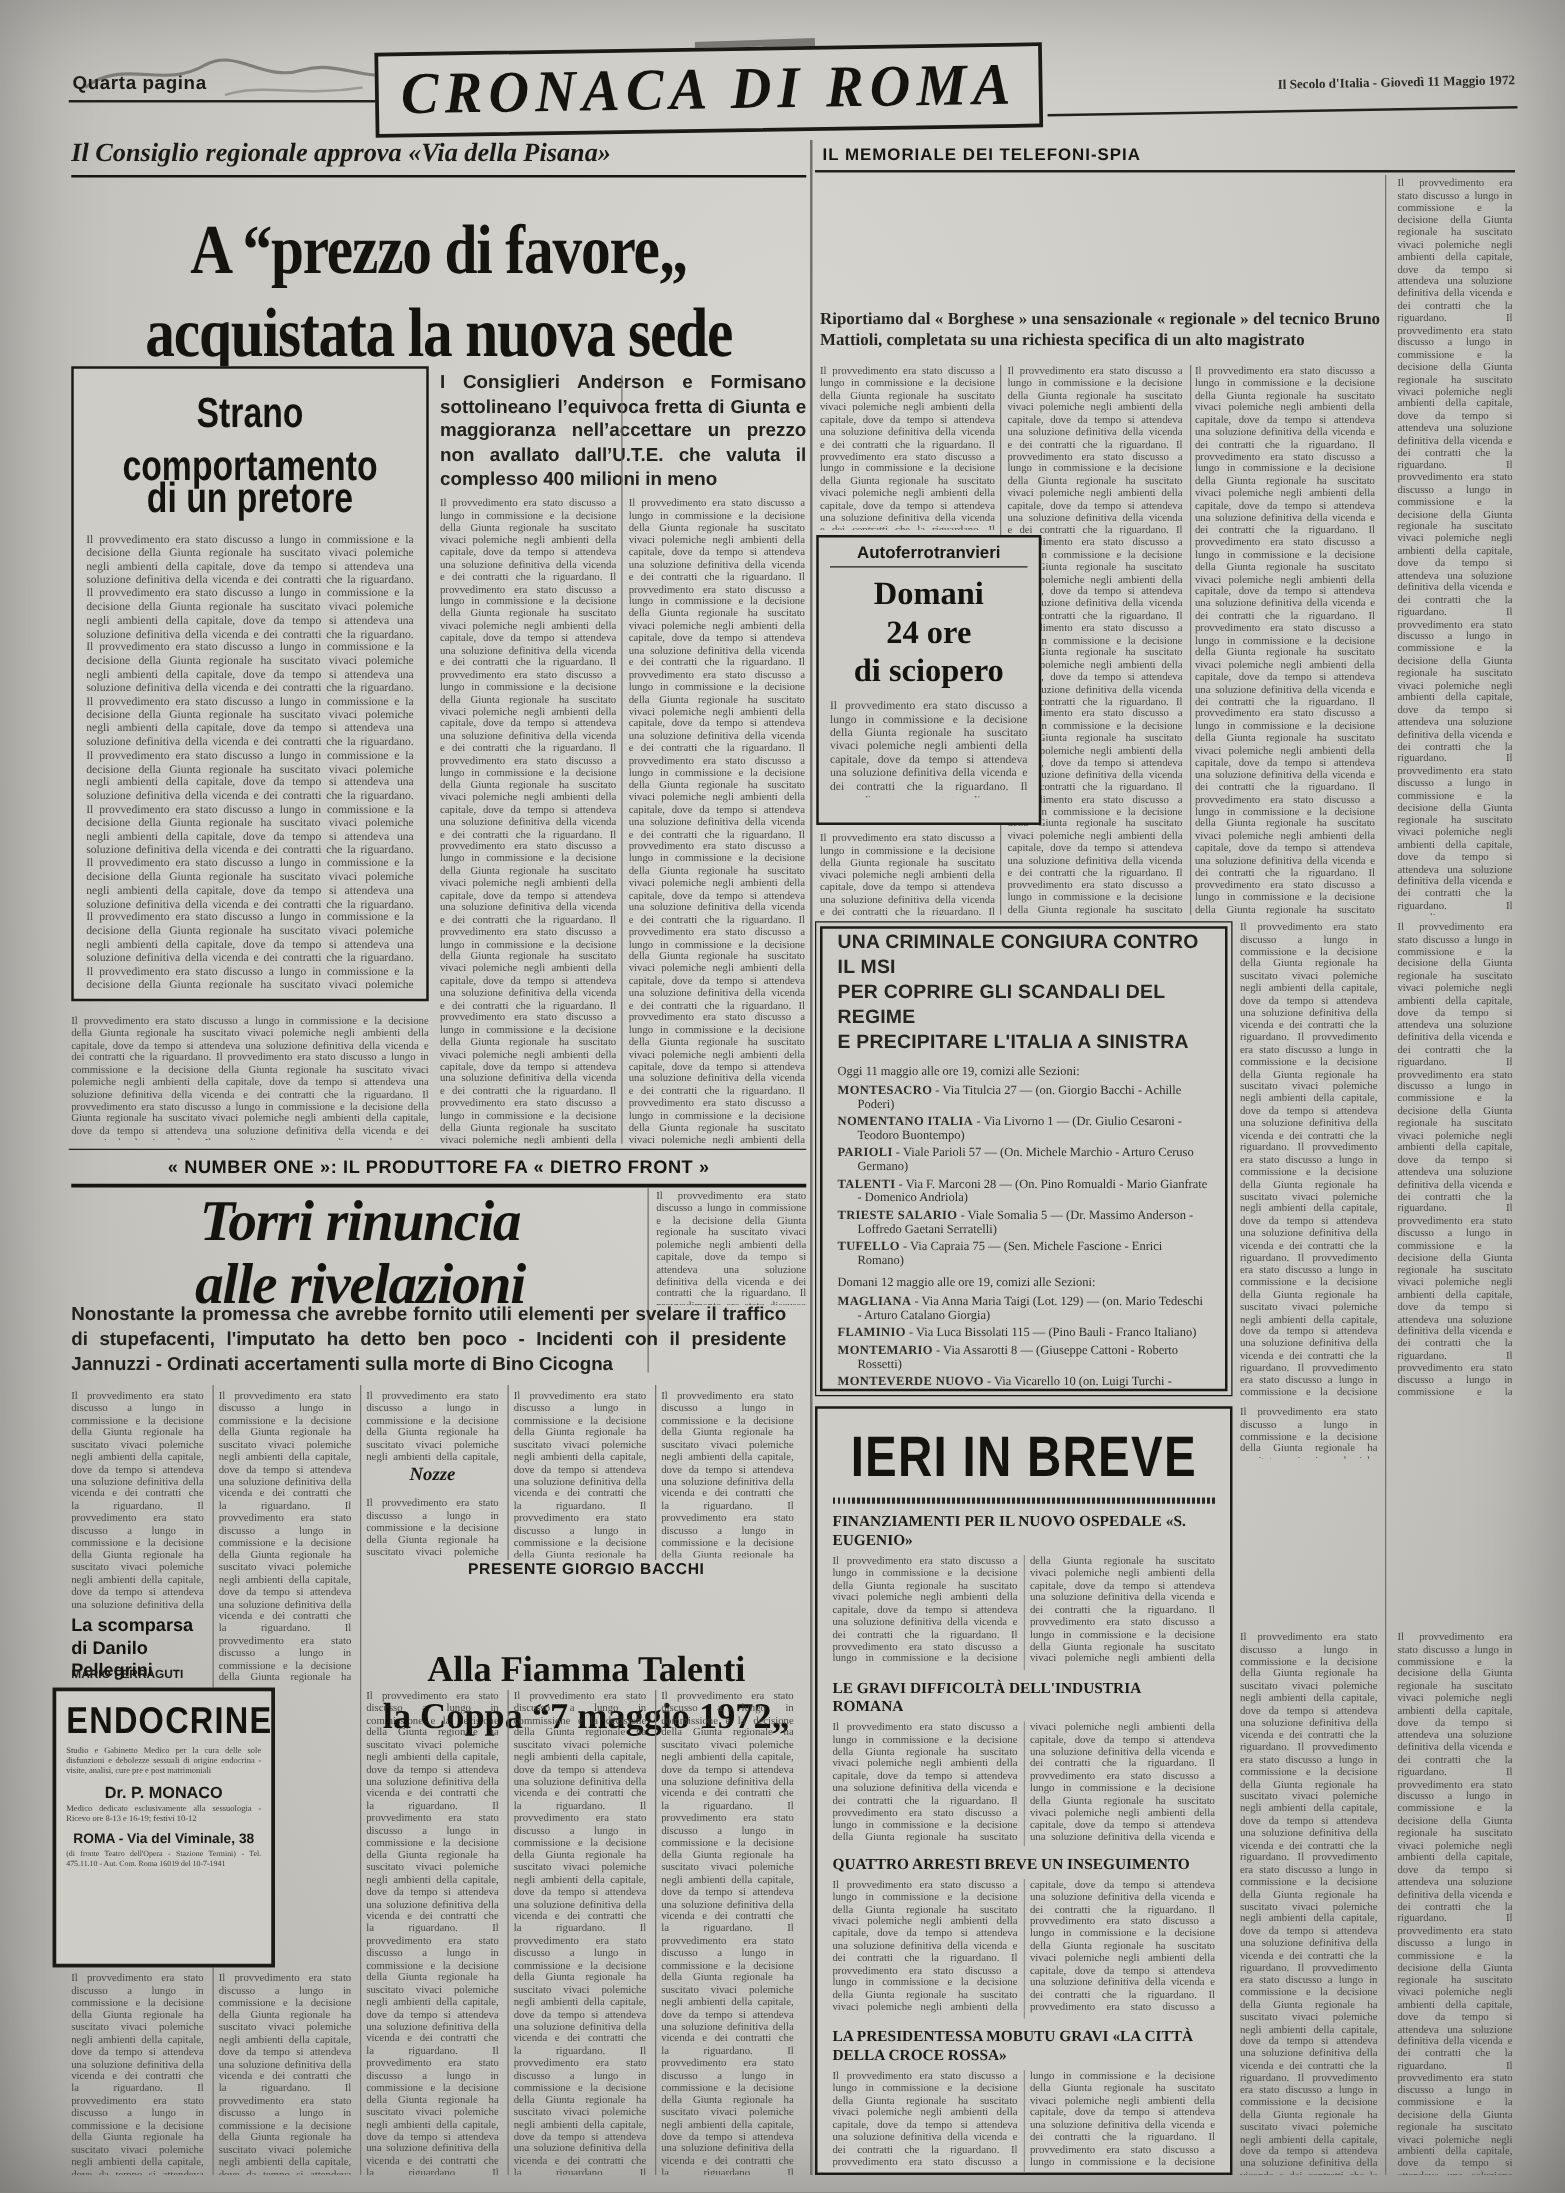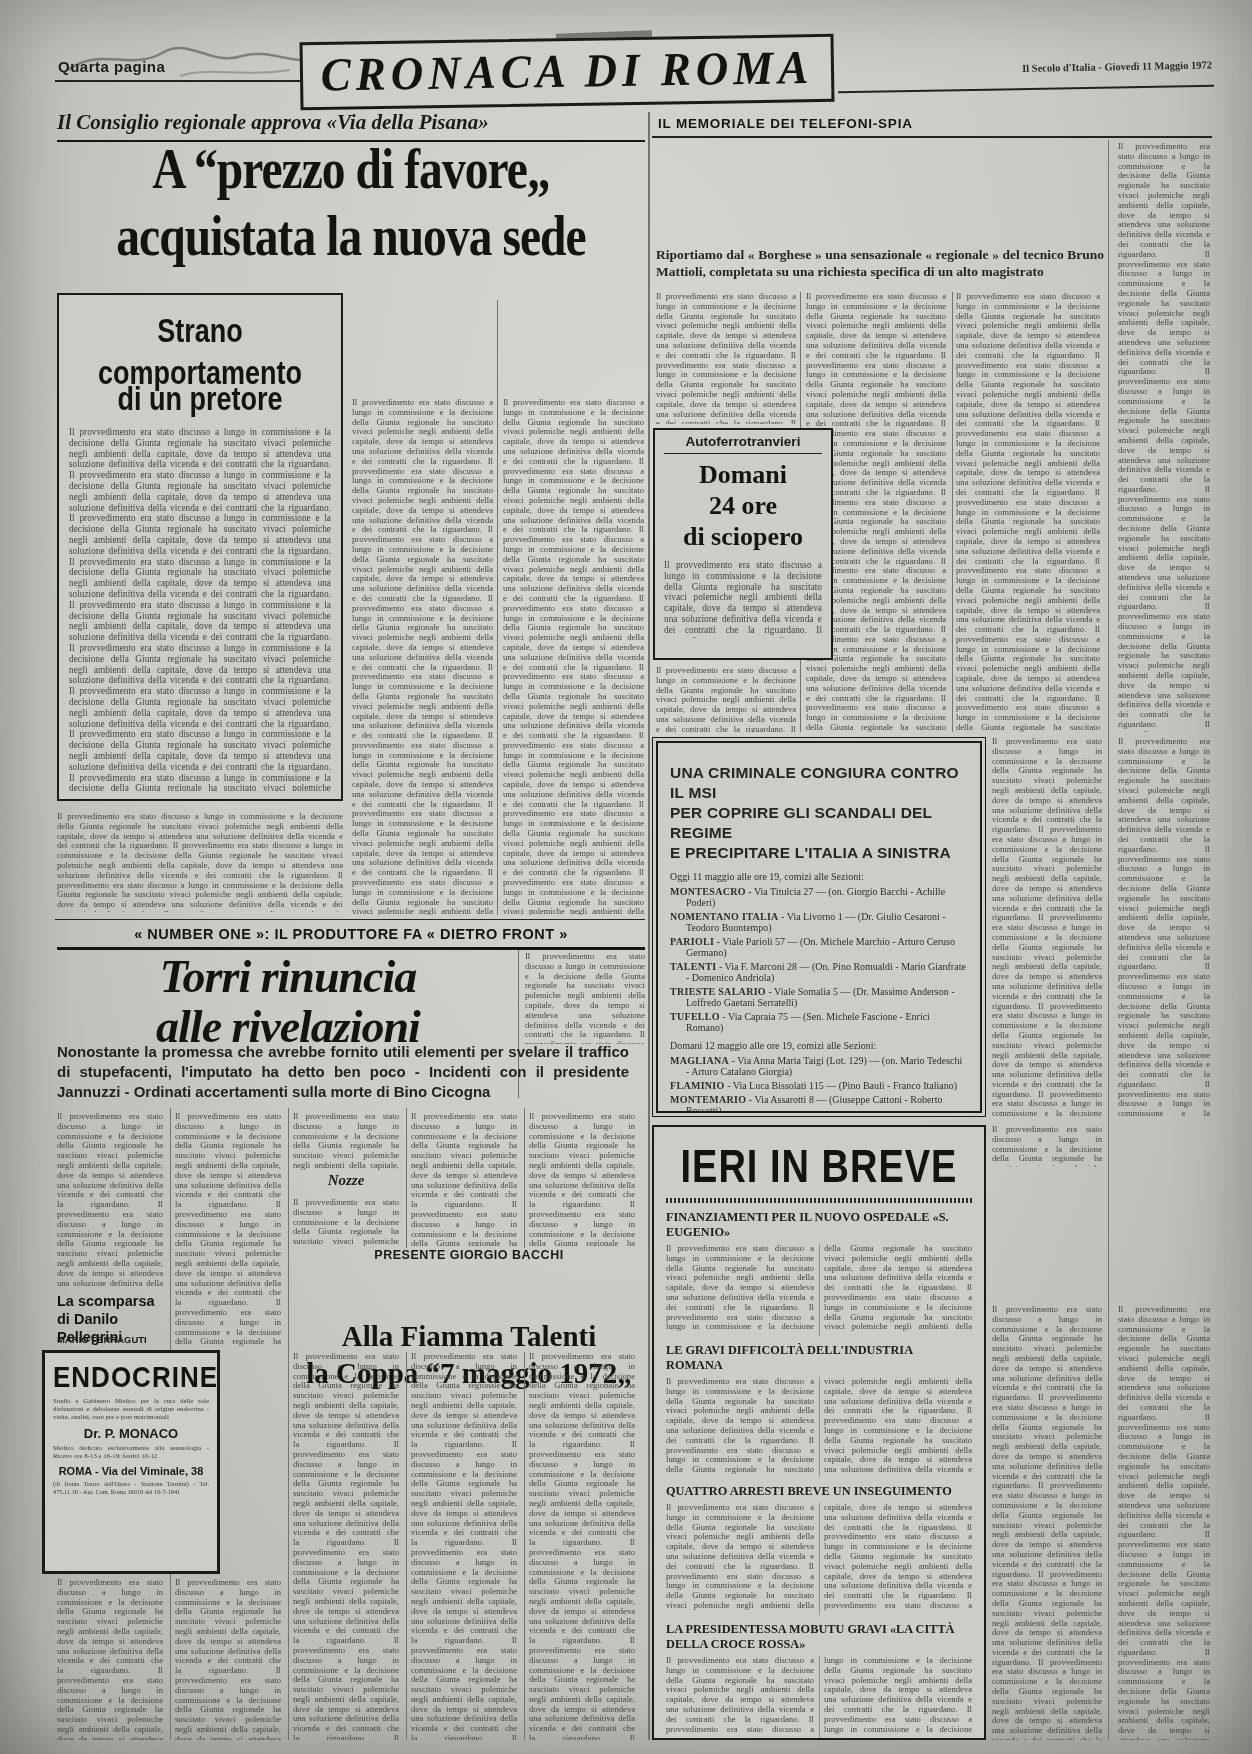--- a/index.html
+++ b/index.html
@@ -42,31 +42,32 @@
 
   <div class="abs box center" style="left:300px;top:38px;width:528px;height:62px;border-width:3.5px;transform:rotate(-0.9deg);background:#cfcec9;">
     <div class="headline" style="font-size:45px;font-style:italic;letter-spacing:5px;line-height:60px;transform:scaleY(1.05);">CRONACA DI ROMA</div>
   </div>
 
   <div class="abs" style="left:936px;top:62px;width:276px;font-size:10.5px;font-weight:bold;text-align:right;transform:rotate(-1.1deg);color:#2c2b26;">Il Secolo d'Italia - Giovedì 11 Maggio 1972</div>
   <div class="hrule" style="left:838px;top:88px;width:376px;height:1.5px;transform:rotate(-1deg);"></div>
 
   <div class="abs" style="left:57px;top:110px;width:588px;font-size:21px;font-weight:bold;font-style:italic;border-bottom:2.5px solid #16150f;padding-bottom:5px;">Il Consiglio regionale approva «Via della Pisana»</div>
 
-  <div class="abs center" style="left:57px;top:132px;width:588px;">
+  <div class="abs center" style="left:57px;top:162px;width:588px;">
     <div class="headline" style="font-size:50px;line-height:67px;letter-spacing:-1px;transform:scale(.95,1.12);transform-origin:center top;">A “prezzo di favore„</div>
     <div class="headline" style="font-size:50px;line-height:67px;letter-spacing:-1px;transform:scale(.95,1.12);transform-origin:center top;">acquistata la nuova sede</div>
   </div>
 
   <div class="abs box" style="left:57px;top:293px;width:286px;height:508px;padding:8px 10px;box-sizing:border-box;display:flex;flex-direction:column;">
     <div class="center sans headline" style="font-size:27px;line-height:34px;transform:scaleY(1.25);transform-origin:center top;margin-top:6px;">Strano comportamento</div>
     <div class="center sans headline" style="font-size:27px;line-height:34px;transform:scaleY(1.25);transform-origin:center top;">di un pretore</div>
     <div class="greek-in greek-fill" style="flex:1;margin-top:16px;">Il provvedimento era stato discusso a lungo in commissione e la decisione della Giunta regionale ha suscitato vivaci polemiche negli ambienti della capitale, dove da tempo si attendeva una soluzione definitiva della vicenda e dei contratti che la riguardano. Il provvedimento era stato discusso a lungo in commissione e la decisione della Giunta regionale ha suscitato vivaci polemiche negli ambienti della capitale, dove da tempo si attendeva una soluzione definitiva della vicenda e dei contratti che la riguardano. Il provvedimento era stato discusso a lungo in commissione e la decisione della Giunta regionale ha suscitato vivaci polemiche negli ambienti della capitale, dove da tempo si attendeva una soluzione definitiva della vicenda e dei contratti che la riguardano. Il provvedimento era stato discusso a lungo in commissione e la decisione della Giunta regionale ha suscitato vivaci polemiche negli ambienti della capitale, dove da tempo si attendeva una soluzione definitiva della vicenda e dei contratti che la riguardano. Il provvedimento era stato discusso a lungo in commissione e la decisione della Giunta regionale ha suscitato vivaci polemiche negli ambienti della capitale, dove da tempo si attendeva una soluzione definitiva della vicenda e dei contratti che la riguardano. Il provvedimento era stato discusso a lungo in commissione e la decisione della Giunta regionale ha suscitato vivaci polemiche negli ambienti della capitale, dove da tempo si attendeva una soluzione definitiva della vicenda e dei contratti che la riguardano. Il provvedimento era stato discusso a lungo in commissione e la decisione della Giunta regionale ha suscitato vivaci polemiche negli ambienti della capitale, dove da tempo si attendeva una soluzione definitiva della vicenda e dei contratti che la riguardano. Il provvedimento era stato discusso a lungo in commissione e la decisione della Giunta regionale ha suscitato vivaci polemiche negli ambienti della capitale, dove da tempo si attendeva una soluzione definitiva della vicenda e dei contratti che la riguardano. Il provvedimento era stato discusso a lungo in commissione e la decisione della Giunta regionale ha suscitato vivaci polemiche negli ambienti della capitale, dove da tempo si attendeva una soluzione definitiva della vicenda e dei contratti che la riguardano. Il provvedimento era stato discusso a lungo in commissione e la decisione della Giunta regionale ha suscitato vivaci polemiche negli ambienti della capitale, dove da tempo si attendeva una soluzione definitiva della vicenda e dei contratti che la riguardano. Il provvedimento era stato discusso a lungo in commissione e la decisione della Giunta regionale ha suscitato vivaci polemiche negli ambienti della capitale, dove da tempo si attendeva una soluzione definitiva della vicenda e dei contratti che la riguardano. Il provvedimento era stato discusso a lungo in commissione e la decisione della Giunta regionale ha suscitato vivaci polemiche negli ambienti della capitale, dove da tempo si attendeva una soluzione definitiva della vicenda e dei contratti che la riguardano. Il provvedimento era stato discusso a lungo in commissione e la decisione della Giunta regionale ha suscitato vivaci polemiche negli ambienti della capitale, dove da tempo si attendeva una soluzione definitiva della vicenda e dei contratti che la riguardano. Il provvedimento era stato discusso a lungo in commissione e la decisione della Giunta regionale ha suscitato vivaci polemiche negli ambienti della capitale, dove da tempo si attendeva una soluzione definitiva della vicenda e dei contratti che la riguardano. Il provvedimento era stato discusso a lungo in commissione e la decisione della Giunta regionale ha suscitato vivaci polemiche negli ambienti della capitale, dove da tempo si attendeva una soluzione definitiva della vicenda e dei contratti che la riguardano. Il provvedimento era stato discusso a lungo in commissione e la decisione della Giunta regionale ha suscitato vivaci polemiche negli ambienti della capitale, dove da tempo si attendeva una soluzione definitiva della vicenda e dei contratti che la riguardano. Il provvedimento era stato discusso a lungo in commissione e la decisione della Giunta regionale ha suscitato vivaci polemiche negli ambienti della capitale, dove da tempo si attendeva una soluzione definitiva della vicenda e dei contratti che la riguardano. Il provvedimento era stato discusso a lungo in commissione e la decisione della Giunta regionale ha suscitato vivaci polemiche negli ambienti della capitale, dove da tempo si attendeva una soluzione definitiva della vicenda e dei contratti che la riguardano.</div>
   </div>
 
+  <div class="abs sans" style="left:352px;top:296px;width:293px;font-size:15px;font-weight:bold;line-height:19.5px;text-align:justify;color:#23221c;">I Consiglieri Anderson e Formisano sottolineano l’equivoca fretta di Giunta e maggioranza nell’accettare un prezzo non avallato dall’U.T.E. che valuta il complesso 400 milioni in meno</div>
 
   <div class="greek" style="left:352px;top:398px;width:141px;height:517px;">Il provvedimento era stato discusso a lungo in commissione e la decisione della Giunta regionale ha suscitato vivaci polemiche negli ambienti della capitale, dove da tempo si attendeva una soluzione definitiva della vicenda e dei contratti che la riguardano. Il provvedimento era stato discusso a lungo in commissione e la decisione della Giunta regionale ha suscitato vivaci polemiche negli ambienti della capitale, dove da tempo si attendeva una soluzione definitiva della vicenda e dei contratti che la riguardano. Il provvedimento era stato discusso a lungo in commissione e la decisione della Giunta regionale ha suscitato vivaci polemiche negli ambienti della capitale, dove da tempo si attendeva una soluzione definitiva della vicenda e dei contratti che la riguardano. Il provvedimento era stato discusso a lungo in commissione e la decisione della Giunta regionale ha suscitato vivaci polemiche negli ambienti della capitale, dove da tempo si attendeva una soluzione definitiva della vicenda e dei contratti che la riguardano. Il provvedimento era stato discusso a lungo in commissione e la decisione della Giunta regionale ha suscitato vivaci polemiche negli ambienti della capitale, dove da tempo si attendeva una soluzione definitiva della vicenda e dei contratti che la riguardano. Il provvedimento era stato discusso a lungo in commissione e la decisione della Giunta regionale ha suscitato vivaci polemiche negli ambienti della capitale, dove da tempo si attendeva una soluzione definitiva della vicenda e dei contratti che la riguardano. Il provvedimento era stato discusso a lungo in commissione e la decisione della Giunta regionale ha suscitato vivaci polemiche negli ambienti della capitale, dove da tempo si attendeva una soluzione definitiva della vicenda e dei contratti che la riguardano. Il provvedimento era stato discusso a lungo in commissione e la decisione della Giunta regionale ha suscitato vivaci polemiche negli ambienti della capitale, dove da tempo si attendeva una soluzione definitiva della vicenda e dei contratti che la riguardano. Il provvedimento era stato discusso a lungo in commissione e la decisione della Giunta regionale ha suscitato vivaci polemiche negli ambienti della capitale, dove da tempo si attendeva una soluzione definitiva della vicenda e dei contratti che la riguardano. Il provvedimento era stato discusso a lungo in commissione e la decisione della Giunta regionale ha suscitato vivaci polemiche negli ambienti della capitale, dove da tempo si attendeva una soluzione definitiva della vicenda e dei contratti che la riguardano. Il provvedimento era stato discusso a lungo in commissione e la decisione della Giunta regionale ha suscitato vivaci polemiche negli ambienti della capitale, dove da tempo si attendeva una soluzione definitiva della vicenda e dei contratti che la riguardano. Il provvedimento era stato discusso a lungo in commissione e la decisione della Giunta regionale ha suscitato vivaci polemiche negli ambienti della capitale, dove da tempo si attendeva una soluzione definitiva della vicenda e dei contratti che la riguardano. Il provvedimento era stato discusso a lungo in commissione e la decisione della Giunta regionale ha suscitato vivaci polemiche negli ambienti della capitale, dove da tempo si attendeva una soluzione definitiva della vicenda e dei contratti che la riguardano.</div>
   <div class="greek" style="left:503px;top:398px;width:141px;height:517px;">Il provvedimento era stato discusso a lungo in commissione e la decisione della Giunta regionale ha suscitato vivaci polemiche negli ambienti della capitale, dove da tempo si attendeva una soluzione definitiva della vicenda e dei contratti che la riguardano. Il provvedimento era stato discusso a lungo in commissione e la decisione della Giunta regionale ha suscitato vivaci polemiche negli ambienti della capitale, dove da tempo si attendeva una soluzione definitiva della vicenda e dei contratti che la riguardano. Il provvedimento era stato discusso a lungo in commissione e la decisione della Giunta regionale ha suscitato vivaci polemiche negli ambienti della capitale, dove da tempo si attendeva una soluzione definitiva della vicenda e dei contratti che la riguardano. Il provvedimento era stato discusso a lungo in commissione e la decisione della Giunta regionale ha suscitato vivaci polemiche negli ambienti della capitale, dove da tempo si attendeva una soluzione definitiva della vicenda e dei contratti che la riguardano. Il provvedimento era stato discusso a lungo in commissione e la decisione della Giunta regionale ha suscitato vivaci polemiche negli ambienti della capitale, dove da tempo si attendeva una soluzione definitiva della vicenda e dei contratti che la riguardano. Il provvedimento era stato discusso a lungo in commissione e la decisione della Giunta regionale ha suscitato vivaci polemiche negli ambienti della capitale, dove da tempo si attendeva una soluzione definitiva della vicenda e dei contratti che la riguardano. Il provvedimento era stato discusso a lungo in commissione e la decisione della Giunta regionale ha suscitato vivaci polemiche negli ambienti della capitale, dove da tempo si attendeva una soluzione definitiva della vicenda e dei contratti che la riguardano. Il provvedimento era stato discusso a lungo in commissione e la decisione della Giunta regionale ha suscitato vivaci polemiche negli ambienti della capitale, dove da tempo si attendeva una soluzione definitiva della vicenda e dei contratti che la riguardano. Il provvedimento era stato discusso a lungo in commissione e la decisione della Giunta regionale ha suscitato vivaci polemiche negli ambienti della capitale, dove da tempo si attendeva una soluzione definitiva della vicenda e dei contratti che la riguardano. Il provvedimento era stato discusso a lungo in commissione e la decisione della Giunta regionale ha suscitato vivaci polemiche negli ambienti della capitale, dove da tempo si attendeva una soluzione definitiva della vicenda e dei contratti che la riguardano. Il provvedimento era stato discusso a lungo in commissione e la decisione della Giunta regionale ha suscitato vivaci polemiche negli ambienti della capitale, dove da tempo si attendeva una soluzione definitiva della vicenda e dei contratti che la riguardano. Il provvedimento era stato discusso a lungo in commissione e la decisione della Giunta regionale ha suscitato vivaci polemiche negli ambienti della capitale, dove da tempo si attendeva una soluzione definitiva della vicenda e dei contratti che la riguardano. Il provvedimento era stato discusso a lungo in commissione e la decisione della Giunta regionale ha suscitato vivaci polemiche negli ambienti della capitale, dove da tempo si attendeva una soluzione definitiva della vicenda e dei contratti che la riguardano.</div>
   <div class="vrule" style="left:497px;top:300px;height:615px;"></div>
   <div class="greek" style="left:57px;top:812px;width:286px;height:100px;">Il provvedimento era stato discusso a lungo in commissione e la decisione della Giunta regionale ha suscitato vivaci polemiche negli ambienti della capitale, dove da tempo si attendeva una soluzione definitiva della vicenda e dei contratti che la riguardano. Il provvedimento era stato discusso a lungo in commissione e la decisione della Giunta regionale ha suscitato vivaci polemiche negli ambienti della capitale, dove da tempo si attendeva una soluzione definitiva della vicenda e dei contratti che la riguardano. Il provvedimento era stato discusso a lungo in commissione e la decisione della Giunta regionale ha suscitato vivaci polemiche negli ambienti della capitale, dove da tempo si attendeva una soluzione definitiva della vicenda e dei contratti che la riguardano. Il provvedimento era stato discusso a lungo in commissione e la decisione della Giunta regionale ha suscitato vivaci polemiche negli ambienti della capitale, dove da tempo si attendeva una soluzione definitiva della vicenda e dei contratti che la riguardano. Il provvedimento era stato discusso a lungo in commissione e la decisione della Giunta regionale ha suscitato vivaci polemiche negli ambienti della capitale, dove da tempo si attendeva una soluzione definitiva della vicenda e dei contratti che la riguardano. Il provvedimento era stato discusso a lungo in commissione e la decisione della Giunta regionale ha suscitato vivaci polemiche negli ambienti della capitale, dove da tempo si attendeva una soluzione definitiva della vicenda e dei contratti che la riguardano.</div>
 
   <div class="hrule" style="left:55px;top:919px;width:590px;height:1px;"></div>
   <div class="abs kicker" style="left:57px;top:924px;width:588px;font-size:14.5px;letter-spacing:.5px;border-bottom:3px solid #16150f;padding:2px 0 5px 0;text-align:center;">« NUMBER ONE »: IL PRODUTTORE FA « DIETRO FRONT »</div>
 
   <div class="abs center" style="left:57px;top:952px;width:462px;">
@@ -137,21 +138,21 @@
 
   <div class="abs box" style="left:653px;top:428px;width:180px;height:232px;border-width:2px;padding:4px 9px;box-sizing:border-box;">
     <div class="center sans" style="font-size:13.5px;font-weight:bold;border-bottom:1.5px solid #23221c;padding-bottom:4px;">Autoferrotranvieri</div>
     <div class="center headline" style="font-size:26px;line-height:31px;margin-top:5px;">Domani</div>
     <div class="center headline" style="font-size:26px;line-height:31px;">24 ore</div>
     <div class="center headline" style="font-size:26px;line-height:31px;">di sciopero</div>
     <div class="greek-in greek-fill" style="height:78px;margin-top:8px;">Il provvedimento era stato discusso a lungo in commissione e la decisione della Giunta regionale ha suscitato vivaci polemiche negli ambienti della capitale, dove da tempo si attendeva una soluzione definitiva della vicenda e dei contratti che la riguardano. Il provvedimento era stato discusso a lungo in commissione e la decisione della Giunta regionale ha suscitato vivaci polemiche negli ambienti della capitale, dove da tempo si attendeva una soluzione definitiva della vicenda e dei contratti che la riguardano. Il provvedimento era stato discusso a lungo in commissione e la decisione della Giunta regionale ha suscitato vivaci polemiche negli ambienti della capitale, dove da tempo si attendeva una soluzione definitiva della vicenda e dei contratti che la riguardano.</div>
   </div>
 
   <div class="abs" style="left:652px;top:737px;width:334px;height:380px;border:1.5px solid #1b1a16;padding:3px;box-sizing:border-box;background:#cdccc7;">
-    <div style="border:2.5px solid #1b1a16;height:100%;box-sizing:border-box;padding:20px 12px;overflow:hidden;">
+    <div style="border:2.5px solid #1b1a16;height:100%;box-sizing:border-box;padding:1px 12px;overflow:hidden;">
       <div class="sans headline" style="font-size:15.5px;line-height:20px;letter-spacing:.2px;color:#26251f;">
         <div>UNA CRIMINALE CONGIURA CONTRO IL MSI</div>
         <div>PER COPRIRE GLI SCANDALI DEL REGIME</div>
         <div>E PRECIPITARE L'ITALIA A SINISTRA</div>
       </div>
       <div style="font-size:10px;margin:8px 0 4px 0;color:#2e2d28;">Oggi 11 maggio alle ore 19, comizi alle Sezioni:</div>
       <div class="msi-entry"><b>MONTESACRO</b> <span>- Via Titulcia 27 — (on. Giorgio Bacchi - Achille Poderi)</span></div>
       <div class="msi-entry"><b>NOMENTANO ITALIA</b> <span>- Via Livorno 1 — (Dr. Giulio Cesaroni - Teodoro Buontempo)</span></div>
       <div class="msi-entry"><b>PARIOLI</b> <span>- Viale Parioli 57 — (On. Michele Marchio - Arturo Ceruso Germano)</span></div>
       <div class="msi-entry"><b>TALENTI</b> <span>- Via F. Marconi 28 — (On. Pino Romualdi - Mario Gianfrate - Domenico Andriola)</span></div>

